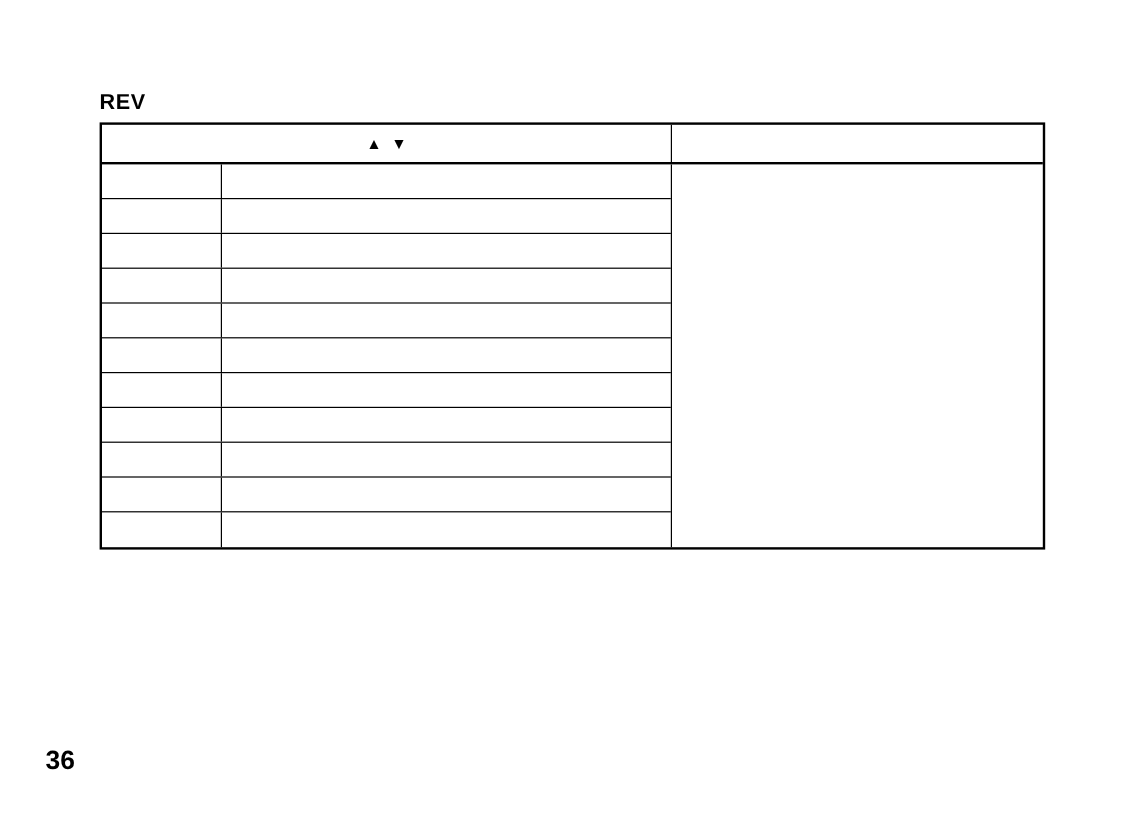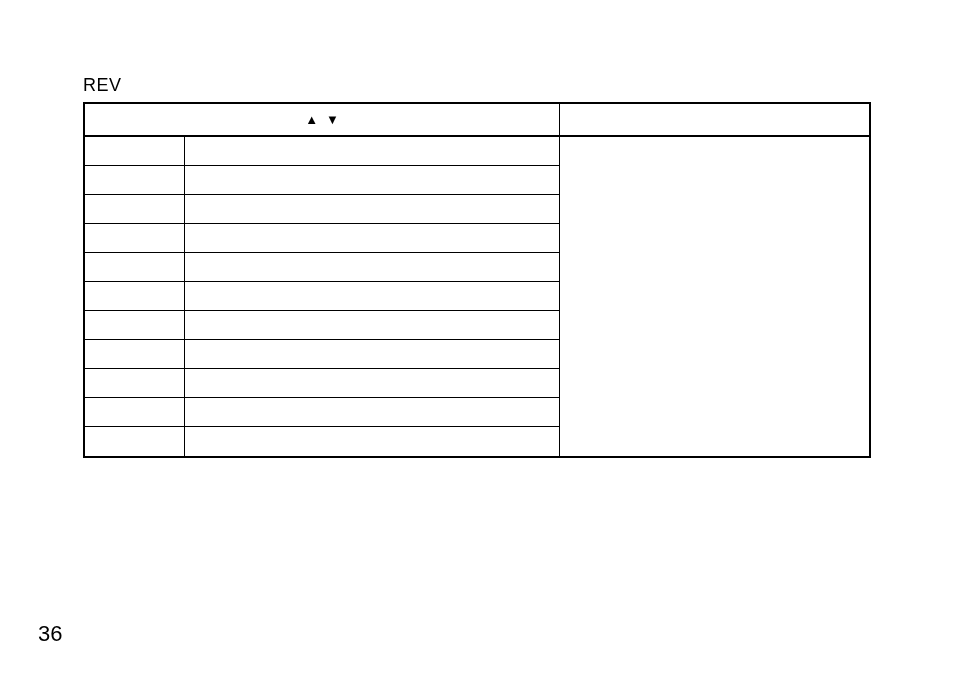--- a/index.html
+++ b/index.html
@@ -14,21 +14,21 @@
       position: relative;
       font-family: Arial, Helvetica, sans-serif;
     }
     .page {
       width: 100%;
       height: 100%;
       position: relative;
       padding: 75px 83px 0 83px;
     }
     .title {
-      font-weight: 400;
+      font-weight: 700;
       font-size: 18px;
       letter-spacing: 0.5px;
       margin-bottom: 6px;
     }
     .table-wrapper {
       border: 2px solid #000;
     }
     .table-header {
       display: flex;
       border-bottom: 2px solid #000;
@@ -71,21 +71,21 @@
       flex: 0 0 100px;
       border-right: 1px solid #000;
     }
     .cell-2 {
       flex: 1;
     }
     .page-number {
       position: absolute;
       bottom: 32px;
       left: 38px;
-      font-weight: 400;
+      font-weight: 700;
       font-size: 22px;
     }
   </style>
 </head>
 <body>
 
 <div class="page">
   <div class="title">REV</div>
 
   <div class="table-wrapper">

